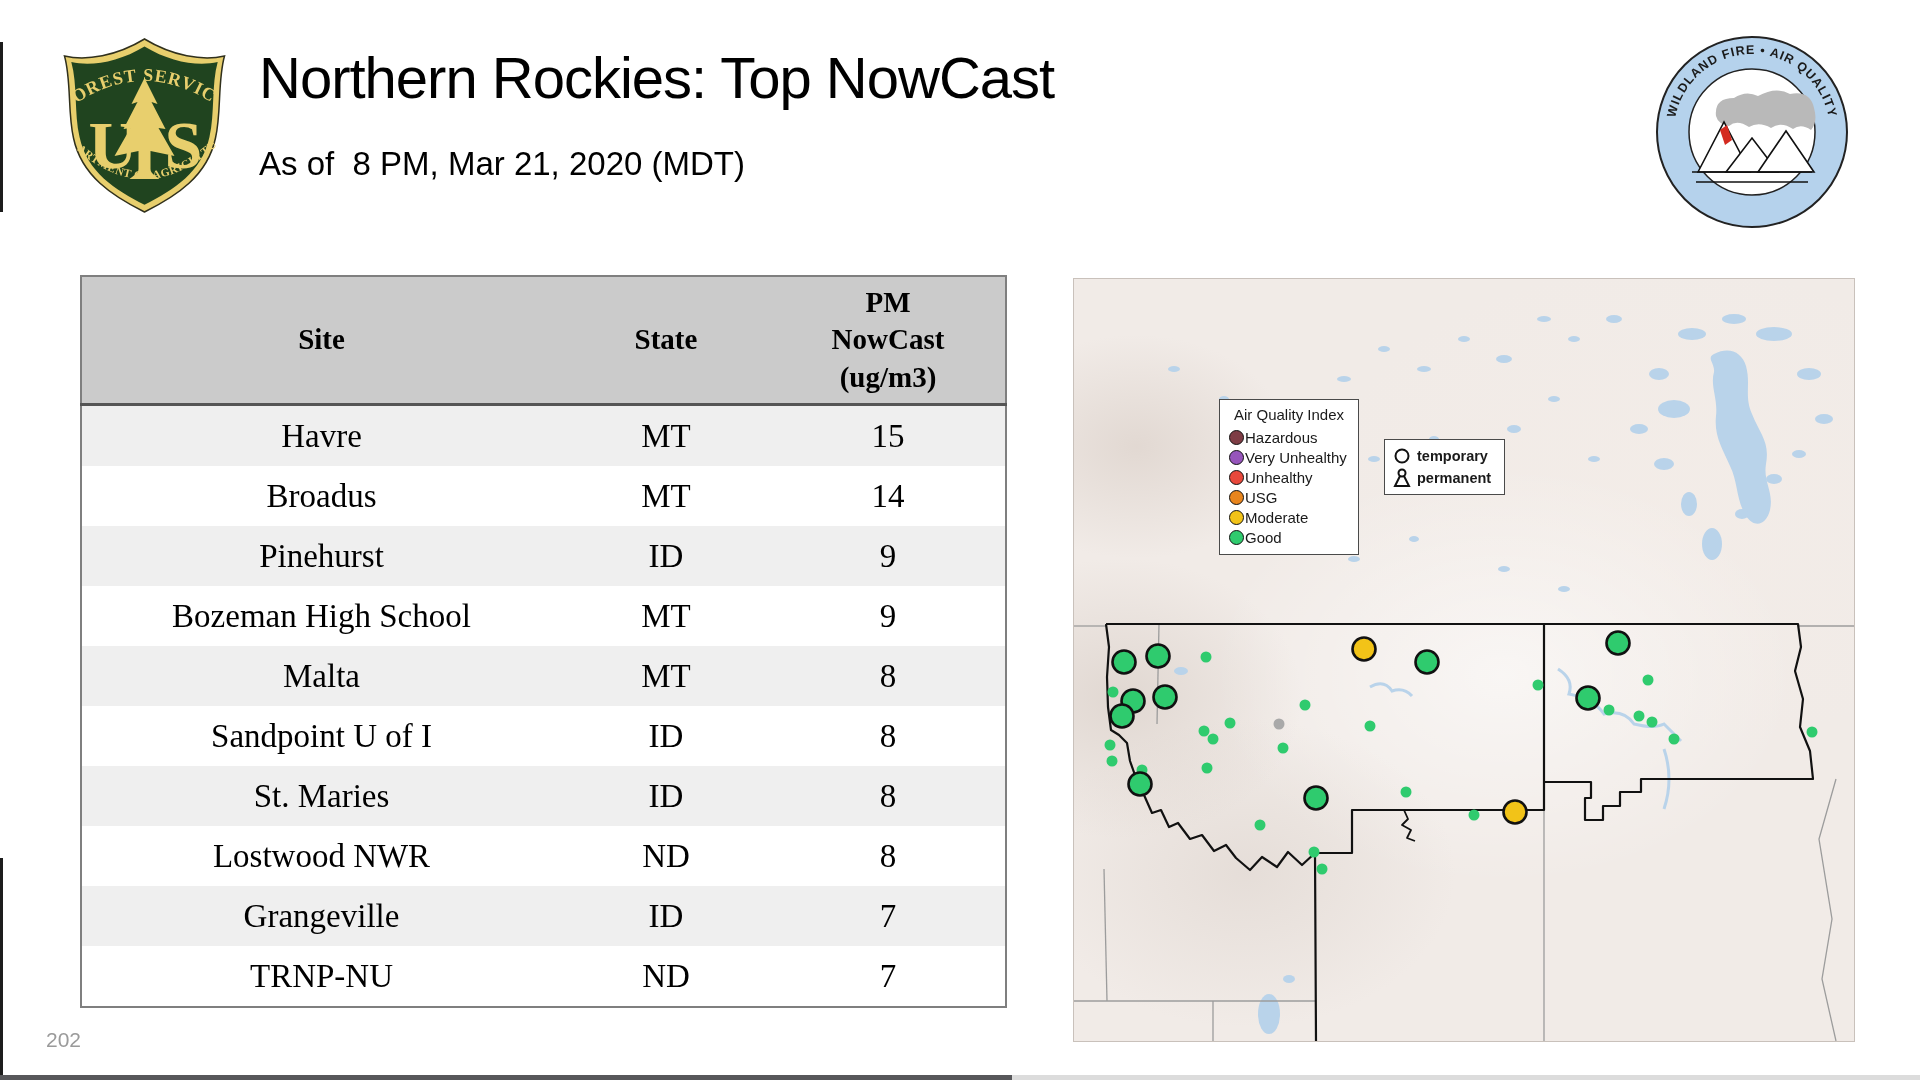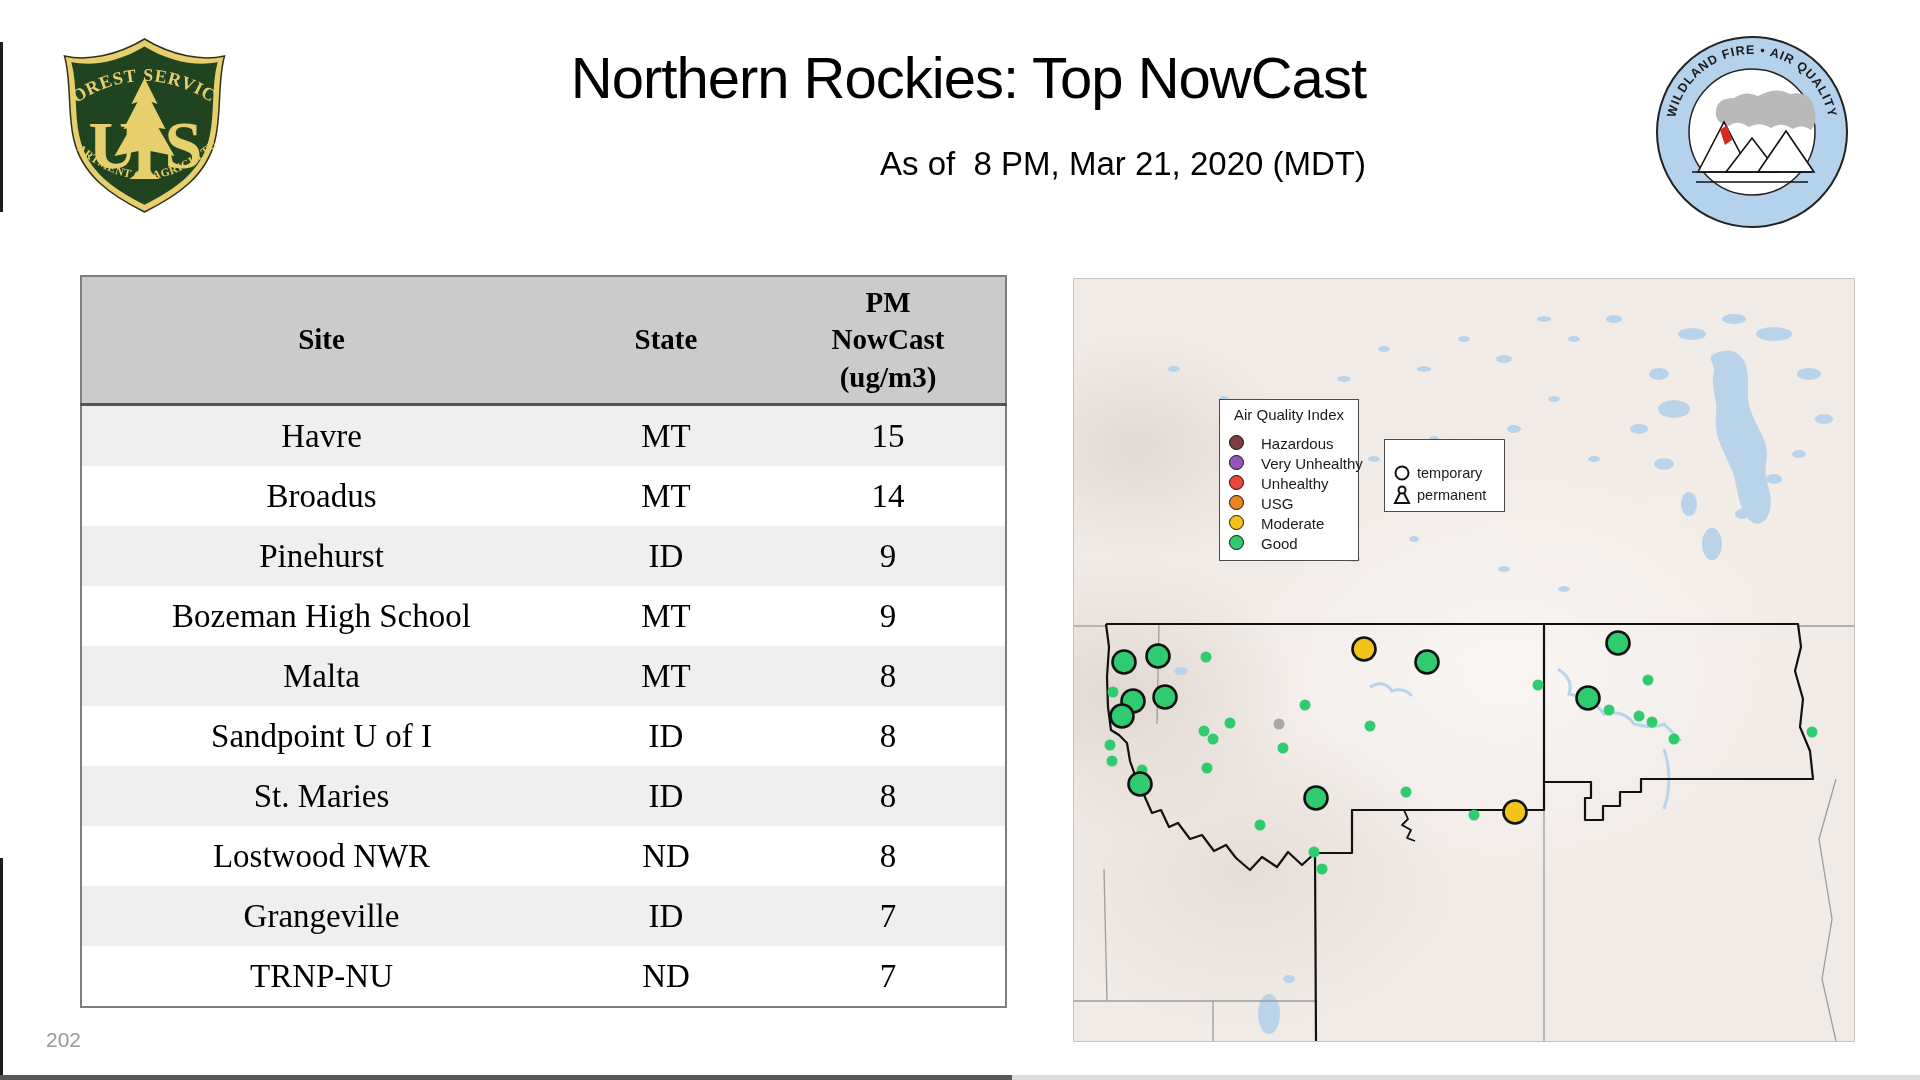--- a/index.html
+++ b/index.html
@@ -1,19 +1,19 @@
 <!DOCTYPE html>
 <html><head>
 <meta charset="utf-8">
 <style>
   html,body{margin:0;padding:0;}
   body{width:1920px;height:1080px;position:relative;background:#ffffff;overflow:hidden;
        font-family:"Liberation Sans",sans-serif;}
   
-  #title-wrap{position:absolute;left:266px;top:44px;width:1100px;text-align:right;}
+  #title-wrap{position:absolute;left:259px;top:44px;width:1100px;text-align:left;}
   #page-title{font-size:58px;font-weight:500;color:#000;letter-spacing:-1px;}
   #page-subtitle{margin-top:34px;font-size:33px;color:#000;white-space:pre;}
   #usfs-logo{position:absolute;left:52px;top:36px;}
   #wfaqrp-logo{position:absolute;left:1652px;top:32px;}
   
   .edge-sliver{position:absolute;left:0;width:3px;background:#1c1c1c;}
   #edge-top{top:42px;height:170px;}
   #edge-bottom{top:858px;height:218px;}
   #bottombar-dark{position:absolute;left:0;top:1075px;width:1012px;height:5px;background:#57575a;}
   #bottombar-light{position:absolute;left:1012px;top:1075px;width:908px;height:5px;background:#dcdcdc;}
@@ -34,26 +34,26 @@
      background:
        radial-gradient(220px 160px at 8% 22%, rgba(213,201,193,.55), transparent 70%),
        radial-gradient(260px 200px at 6% 55%, rgba(208,196,188,.5), transparent 70%),
        radial-gradient(300px 220px at 22% 78%, rgba(215,205,198,.45), transparent 70%),
        radial-gradient(420px 300px at 55% 52%, rgba(255,255,255,.55), transparent 70%),
        radial-gradient(520px 360px at 76% 30%, rgba(244,237,232,.6), transparent 70%),
        #f1ebe7;}
   #map-svg{position:absolute;left:0;top:0;width:100%;height:100%;}
   .aqi-legend{position:absolute;left:145px;top:120px;width:138px;background:#fff;
      border:1.5px solid #4a4a4a;padding:6px 0 7px 0;z-index:3;}
-  .aqi-legend .lg-title{font-size:15px;color:#1a1a1a;text-align:center;margin-bottom:10px;}
-  .lg-item{display:flex;gap:17px;padding:1.5px 0 1.5px 9px;}
+  .aqi-legend .lg-title{font-size:15px;color:#1a1a1a;text-align:center;margin-bottom:4px;}
+  .lg-item{display:flex;align-items:center;gap:1px;padding:1.5px 0 1.5px 9px;}
   .lg-dot{width:15px;height:15px;border-radius:50%;border:1.6px solid #111;flex:0 0 auto;box-sizing:border-box;}
   .lg-label{font-size:15px;color:#1a1a1a;white-space:nowrap;}
   .tp-legend{position:absolute;left:310px;top:160px;width:108px;background:#fff;
-     border:1.5px solid #4a4a4a;padding:22px 4px 5px 7px;z-index:3;}
+     border:1.5px solid #4a4a4a;padding:5px 4px 5px 7px;z-index:3;font-weight:bold;}
   .tp-row{display:flex;align-items:center;gap:5px;height:22px;}
   .tp-label{font-size:14.5px;color:#1a1a1a;white-space:nowrap;}
 </style>
 </head>
 <body>
 
 <div class="edge-sliver" id="edge-top"></div>
 <div class="edge-sliver" id="edge-bottom"></div>
 <div id="bottombar-dark"></div>
 <div id="bottombar-light"></div>

